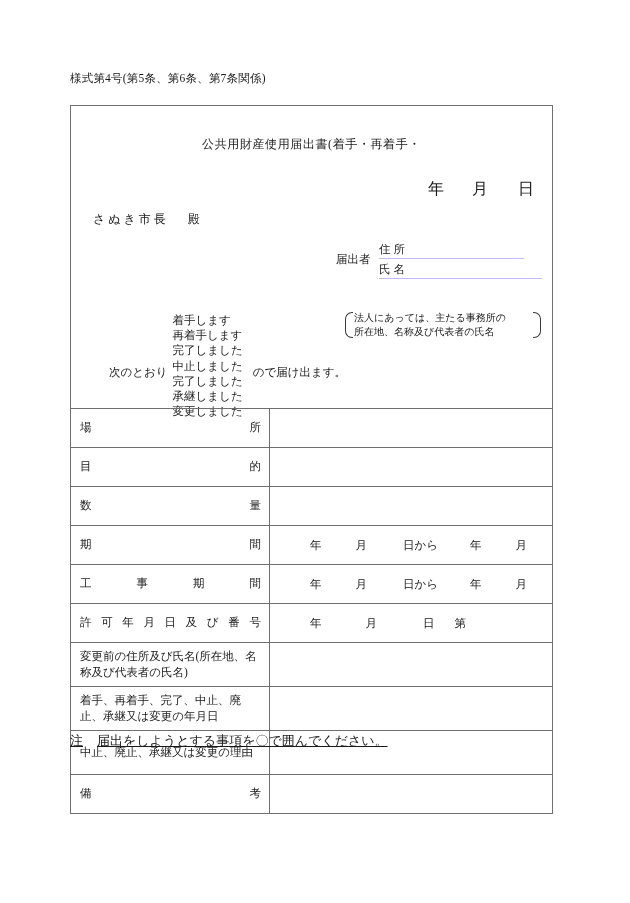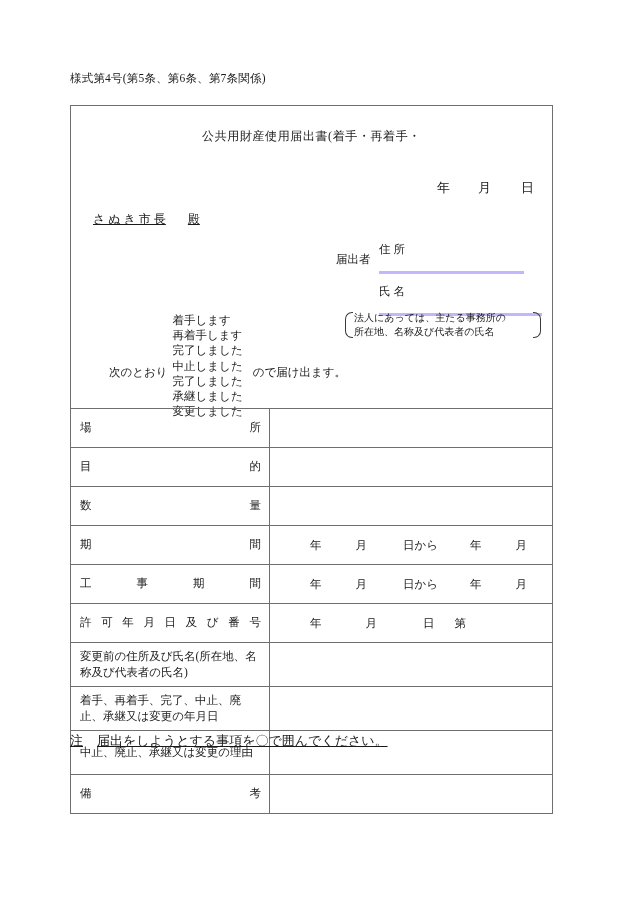--- a/index.html
+++ b/index.html
@@ -41,51 +41,50 @@
     top: 105px;
     width: 483px;
     height: 303px;
     border: 1px solid #6f6f6f;
     border-bottom: none;
     box-sizing: border-box;
   }
 
   .title-block {
     position: absolute;
-    left: 0; top: 8px;
+    left: 0; top: 16px;
     width: 100%;
     text-align: center;
   }
   .title-line {
     font-size: 12px;
     letter-spacing: 0.6px;
     white-space: nowrap;
   }
   .title-line.l1 { margin-top: 14px; }
   .title-line.l2 { margin-top: 12px; padding-right: 24px; }
 
   
   .date-line {
     position: absolute;
     right: 18px;
     top: 73px;
-    font-size: 13px;
+    font-size: 16px;
     white-space: nowrap;
   }
   .date-line .gap-m { display: inline-block; width: 28px; }
   .date-line .gap-d { display: inline-block; width: 30px; }
 
   
   .addressee {
     position: absolute;
     left: 22px;
     top: 105px;
     font-size: 12px;
     white-space: nowrap;
-    text-decoration: underline;
   }
   .addressee .sp-big { display: inline-block; width: 22px; }
 
   
   .submitter {
     position: absolute;
     left: 265px;
     top: 136px;
     font-size: 11.5px;
     white-space: nowrap;
@@ -96,24 +95,24 @@
     top: 10px;
     font-size: 11.5px;
   }
   .submitter-fields {
     position: absolute;
     left: 43px;
     top: 0;
   }
   .field-row {
     display: block;
-    border-bottom: 3px solid #c4b5fd;
-    font-size: 11.5px;
-    padding-bottom: 14px;
-    margin-bottom: 10px;
+    border-bottom: 1px solid #c4b5fd;
+    font-size: 11.5px;
+    padding-bottom: 1px;
+    margin-bottom: 3px;
     white-space: nowrap;
   }
   .field-row.addr { width: 145px; }
   .field-row.name { width: 163px; }
 
   
   .note-brackets {
     position: absolute;
     left: 272px;
     top: 204px;

